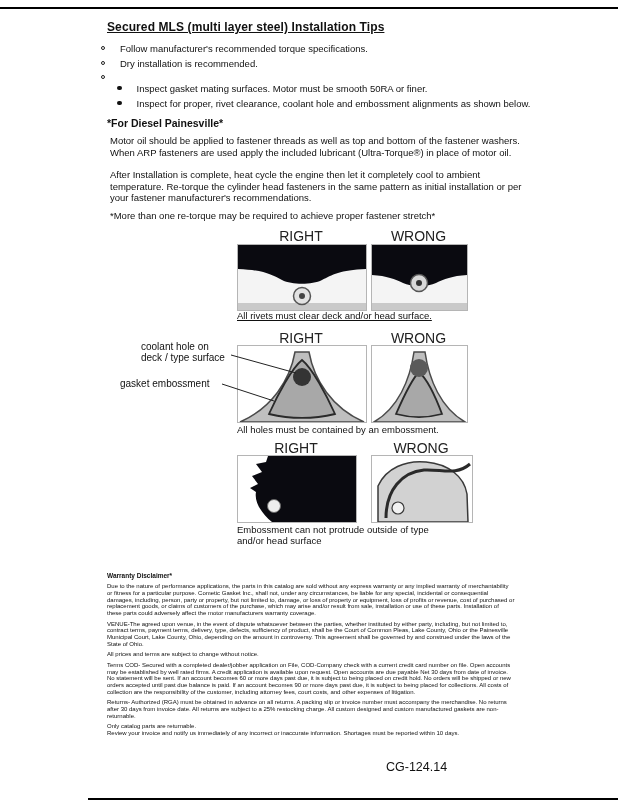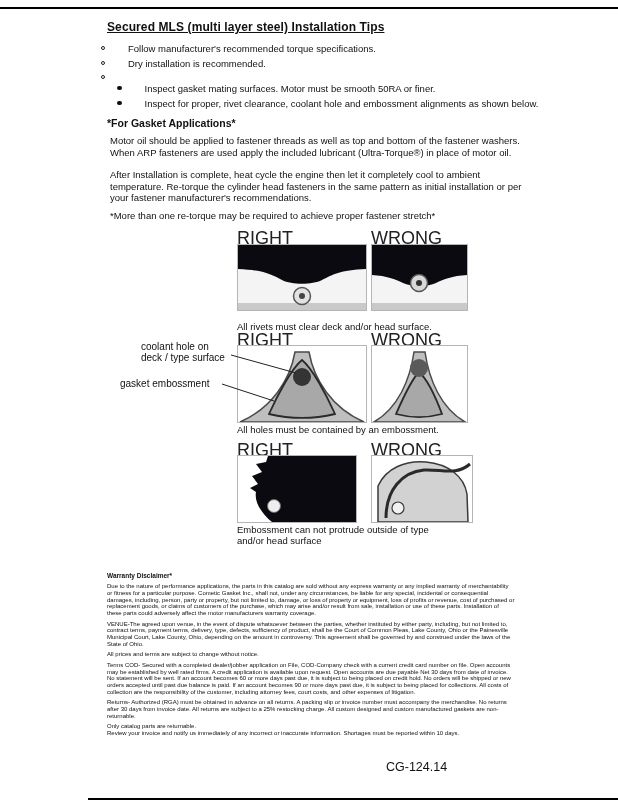--- a/index.html
+++ b/index.html
@@ -6,32 +6,32 @@
   html,body { width:618px; height:800px; }
   body { font-family:"Liberation Sans", sans-serif; background:#fff; color:#111; }
   .page { position:relative; width:618px; height:800px; background:#ffffff; overflow:hidden; }
 
   .top-rule { position:absolute; left:0; top:7px; width:618px; height:2px; background:#000; }
   .bottom-rule { position:absolute; left:88px; bottom:0; right:0; height:2px; background:#000; }
 
   .title { position:absolute; left:107px; top:20px; font-size:12px; font-weight:bold; text-decoration:underline; letter-spacing:0.1px; }
 
   .bullets { position:absolute; left:101px; top:43px; width:460px; font-size:9.5px; line-height:1.18; }
-  .b-row { display:flex; align-items:flex-start; gap:23px; margin-bottom:3.5px; }
+  .b-row { display:flex; align-items:flex-start; gap:15px; margin-bottom:3.5px; }
   .b-dot { width:4px; height:4px; border:1px solid #222; border-radius:50%; margin-top:3px; flex:0 0 auto; }
   .sb-row { margin-left:16px; }
   .sb-dot { width:4.5px; height:4.5px; background:#111; border:none; border-radius:50%; margin-top:3px; flex:0 0 auto; }
 
   .diesel-head { position:absolute; left:107px; top:117px; font-size:10.5px; font-weight:bold; }
   .para { position:absolute; left:110px; width:424px; font-size:9.5px; line-height:1.22; }
   .p1 { top:135px; }
   .p2 { top:169px; }
   .p3 { top:210px; }
 
-  .lbl { position:absolute; font-size:18px; color:#222; }
+  .lbl { position:absolute; font-size:14px; color:#222; text-align:center; }
   .cap { position:absolute; font-size:9.5px; line-height:1.2; color:#111; }
 
   .img { position:absolute; border:1px solid #b5b5b5; background:#fff; }
   .img svg { display:block; }
 
   .callout { position:absolute; font-size:10px; line-height:1.12; color:#111; }
   .co-1 { left:141px; top:341px; width:96px; }
   .co-2 { left:120px; top:378px; width:110px; }
 
   .lines-overlay { position:absolute; left:0; top:0; width:618px; height:800px; pointer-events:none; }
@@ -67,21 +67,21 @@
     <div class="b-row sb-row">
       <span class="b-dot sb-dot"></span>
       <span>Inspect gasket mating surfaces.  Motor must be smooth 50RA or finer.</span>
     </div>
     <div class="b-row sb-row">
       <span class="b-dot sb-dot"></span>
       <span>Inspect for proper, rivet clearance, coolant hole and embossment alignments as shown below.</span>
     </div>
   </div>
 
-  <div class="diesel-head">*For Gasket Applications*</div>
+  <div class="diesel-head">*For Diesel Painesville*</div>
   <div class="para p2">After Installation is complete, heat cycle the engine then let it completely cool to ambient temperature. Re-torque the cylinder head fasteners in the same pattern as initial installation or per your fastener manufacturer's recommendations.</div>
   <div class="para p1">Motor oil should be applied to fastener threads as well as top and bottom of the fastener washers. When ARP fasteners are used apply the included lubricant (Ultra-Torque®) in place of motor oil.</div>
   <div class="para p3">*More than one re-torque may be required to achieve proper fastener stretch*</div>
 
   <div class="lbl" style="left:237px; top:228px; width:128px;">RIGHT</div>
   <div class="lbl" style="left:371px; top:228px; width:95px;">WRONG</div>
 
   <div class="img" style="left:237px; top:244px;">
     <svg width="128" height="65" viewBox="0 0 128 65">
       <rect width="128" height="65" fill="#f4f4f4"></rect>
@@ -93,21 +93,21 @@
   </div>
   <div class="img" style="left:371px; top:244px;">
     <svg width="95" height="65" viewBox="0 0 95 65">
       <rect width="95" height="65" fill="#f4f4f4"></rect>
       <rect y="58" width="95" height="7" fill="#c9c9c9"></rect>
       <path d="M0,0 H95 V30 C80,31 72,34 64,38 C56,42 39,42 31,38 C23,34 15,31 0,30 Z" fill="#0a0a10"></path>
       <circle cx="47" cy="38" r="8.5" fill="#d8d8d8" stroke="#555" stroke-width="1.5"></circle>
       <circle cx="47" cy="38" r="3" fill="#333"></circle>
     </svg>
   </div>
-  <div class="cap" style="left:237px; top:321px; width:240px;">All rivets must clear deck and/or head surface.</div>
+  <div class="cap" style="left:237px; top:310px; width:240px;text-decoration:underline;">All rivets must clear deck and/or head surface.</div>
 
   <div class="lbl" style="left:237px; top:330px; width:128px;">RIGHT</div>
   <div class="lbl" style="left:371px; top:330px; width:95px;">WRONG</div>
 
   <div class="callout co-1">
     <div>coolant hole on</div>
     <div>deck / type surface</div>
   </div>
   <div class="callout co-2">gasket embossment</div>
 

